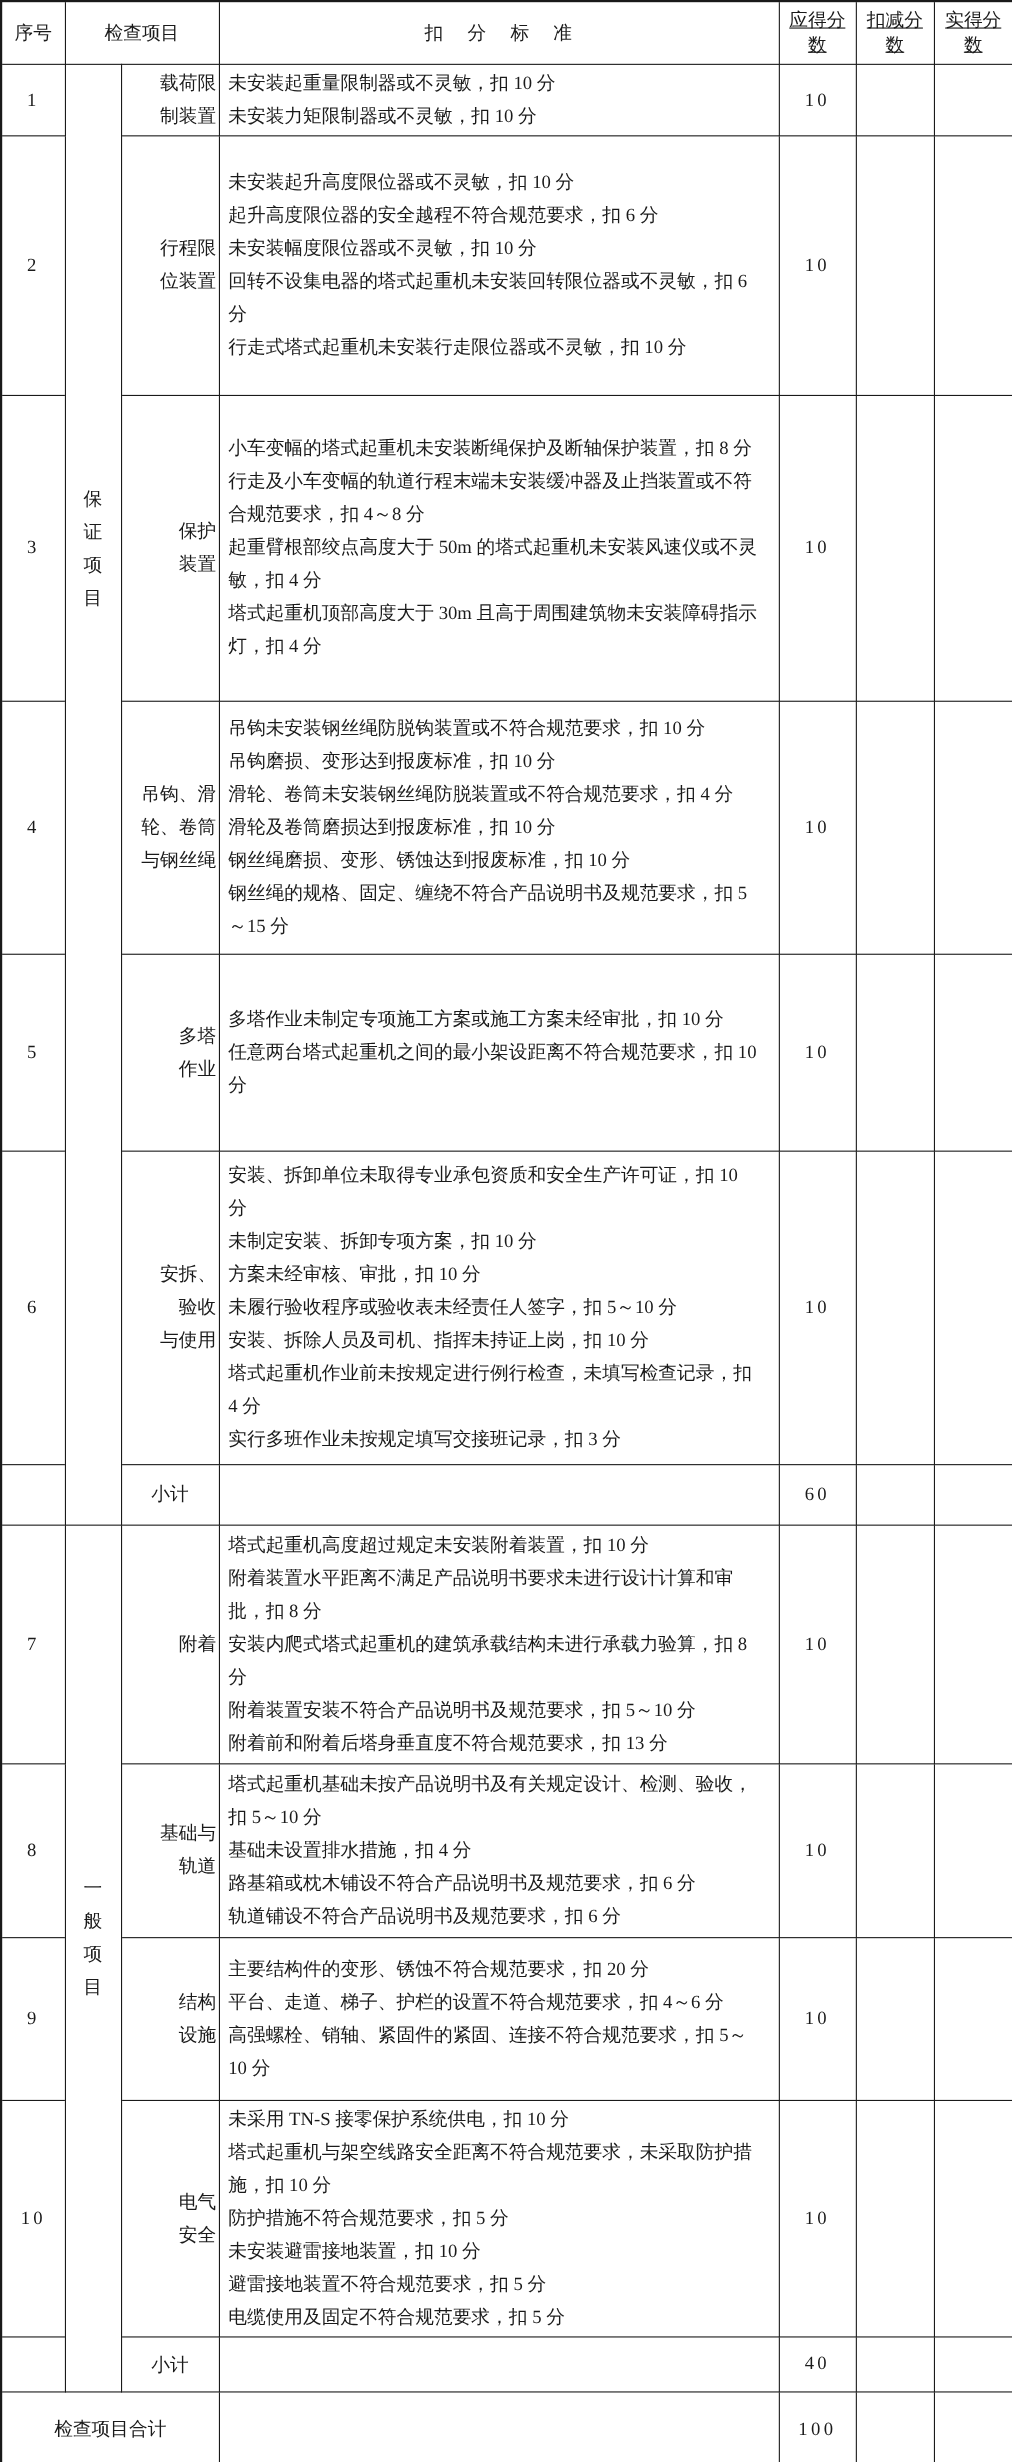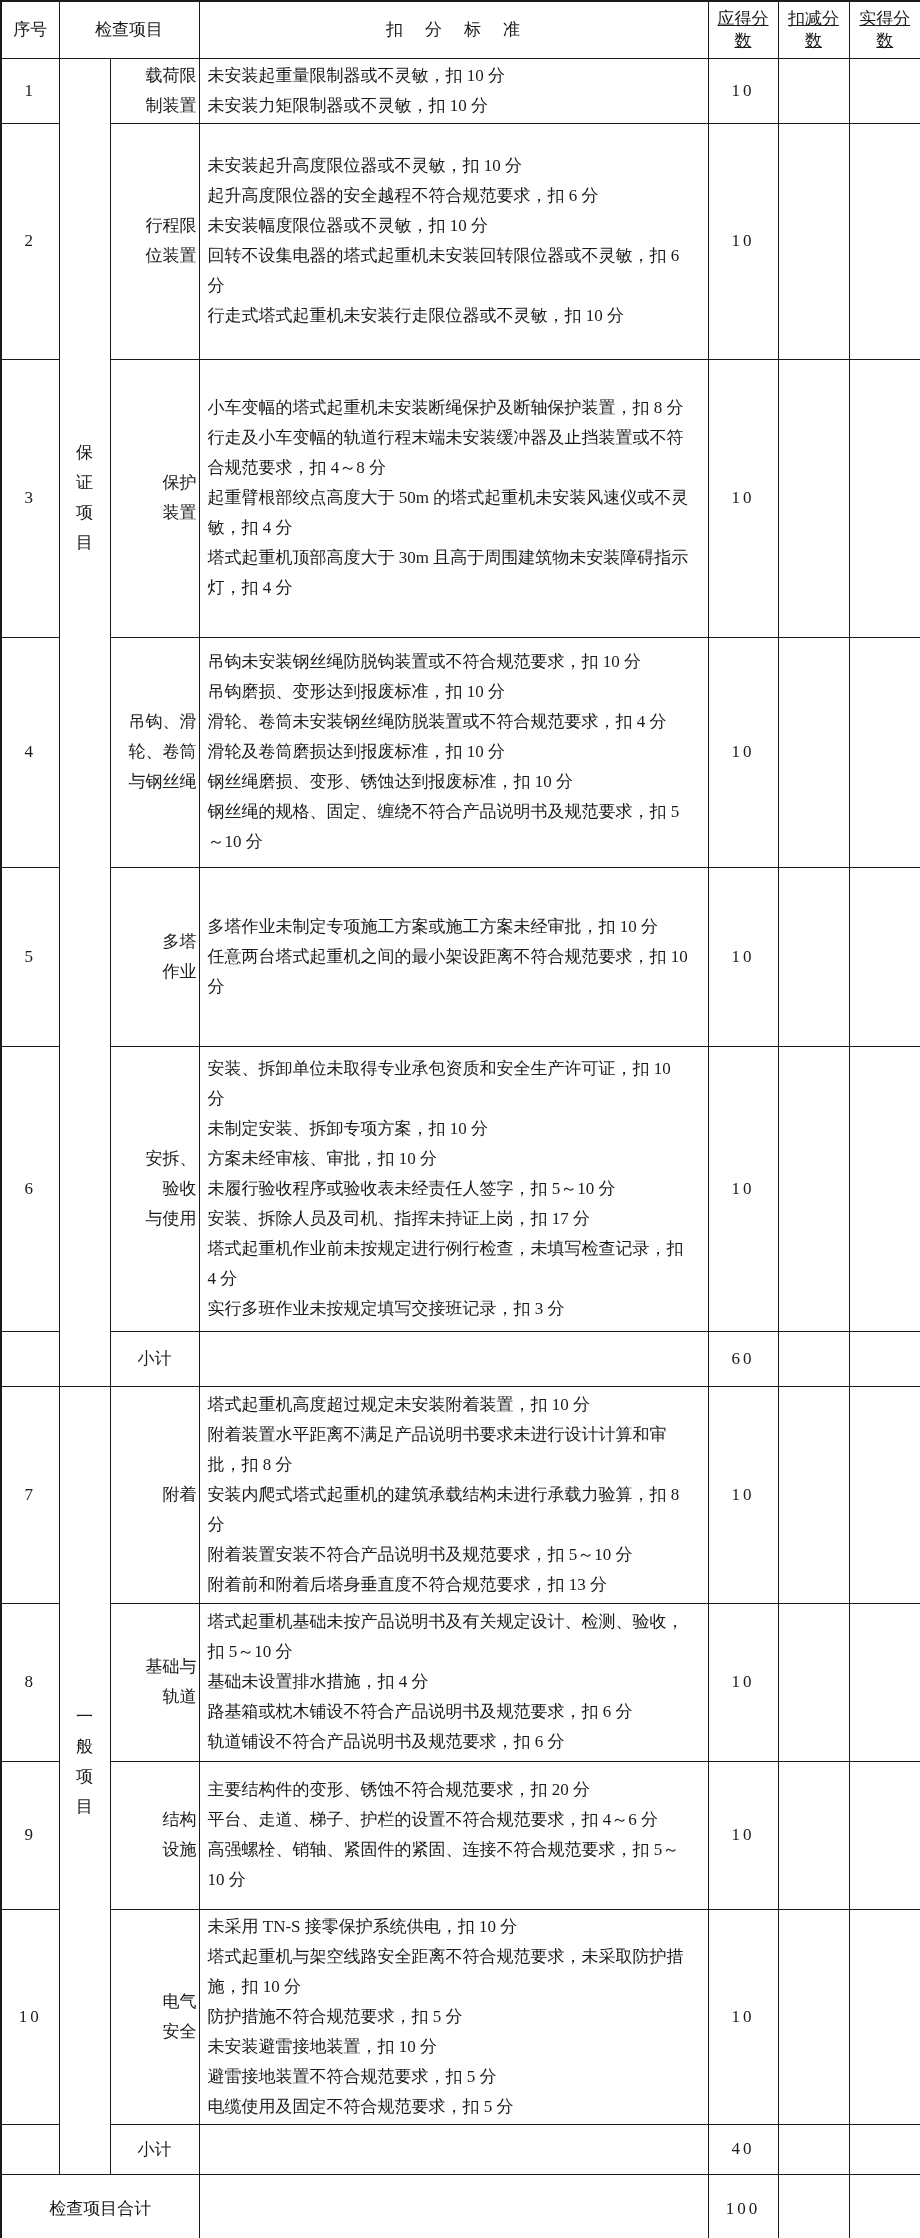--- a/index.html
+++ b/index.html
@@ -30,21 +30,21 @@
   .group-label {
     position: absolute;
     left: 50%;
     transform: translateX(-50%);
     width: 18px;
     line-height: 30px;
     font-size: 17px;
     word-break: break-all;
     text-align: center;
   }
-  .group-label.g1 { top: 380px; font-family: Liberation Mono, monospace; }
+  .group-label.g1 { top: 380px; }
   .group-label.g2 { top: 315px; }
   td.c-item { text-align: right; padding: 2px; }
   .item-name { white-space: pre-line; line-height: 30px; }
   td.c-standards { padding: 2px 18px 2px 8px; margin-left: 12px; }
   .std-line { line-height: 30px; text-align: left; }
   td.c-score { text-align: center; letter-spacing: 3px; }
   td.c-subtotal-label, td.c-total-label { text-align: center; }
 </style>
 </head>
 <body>
@@ -121,21 +121,21 @@
     <td class="c-no">4</td>
     <td class="c-item"><span class="item-name">吊钩、滑
 轮、卷筒
 与钢丝绳</span></td>
     <td class="c-standards">
           <div class="std-line">吊钩未安装钢丝绳防脱钩装置或不符合规范要求，扣 10 分</div>
           <div class="std-line">吊钩磨损、变形达到报废标准，扣 10 分</div>
           <div class="std-line">滑轮、卷筒未安装钢丝绳防脱装置或不符合规范要求，扣 4 分</div>
           <div class="std-line">滑轮及卷筒磨损达到报废标准，扣 10 分</div>
           <div class="std-line">钢丝绳磨损、变形、锈蚀达到报废标准，扣 10 分</div>
-          <div class="std-line">钢丝绳的规格、固定、缠绕不符合产品说明书及规范要求，扣 5～10 分</div>
+          <div class="std-line">钢丝绳的规格、固定、缠绕不符合产品说明书及规范要求，扣 5～15 分</div>
         </td>
     <td class="c-score">10</td>
     <td class="c-score"></td>
     <td class="c-score"></td>
   </tr>
 
   <tr style="height:179px">
     <td class="c-no">5</td>
     <td class="c-item"><span class="item-name">多塔
 作业</span></td>
@@ -151,21 +151,21 @@
   <tr style="height:285px">
     <td class="c-no">6</td>
     <td class="c-item"><span class="item-name">安拆、
 验收
 与使用</span></td>
     <td class="c-standards">
           <div class="std-line">安装、拆卸单位未取得专业承包资质和安全生产许可证，扣 10 分</div>
           <div class="std-line">未制定安装、拆卸专项方案，扣 10 分</div>
           <div class="std-line">方案未经审核、审批，扣 10 分</div>
           <div class="std-line">未履行验收程序或验收表未经责任人签字，扣 5～10 分</div>
-          <div class="std-line">安装、拆除人员及司机、指挥未持证上岗，扣 17 分</div>
+          <div class="std-line">安装、拆除人员及司机、指挥未持证上岗，扣 10 分</div>
           <div class="std-line">塔式起重机作业前未按规定进行例行检查，未填写检查记录，扣 4 分</div>
           <div class="std-line">实行多班作业未按规定填写交接班记录，扣 3 分</div>
         </td>
     <td class="c-score">10</td>
     <td class="c-score"></td>
     <td class="c-score"></td>
   </tr>
 
   <tr style="height:55px">
     <td class="c-no"></td>

